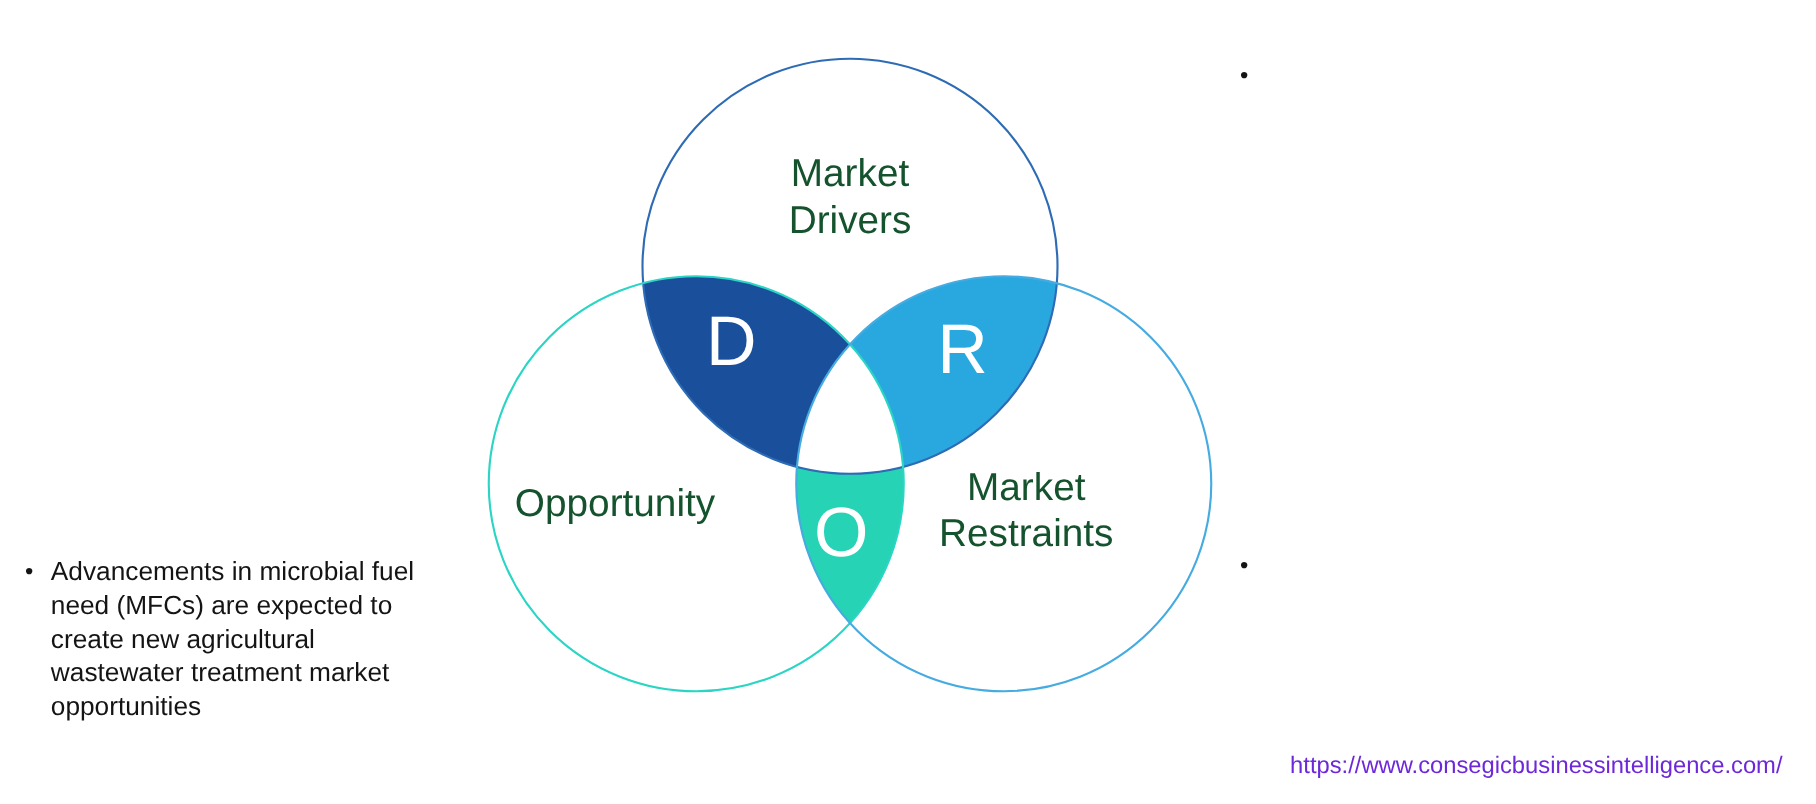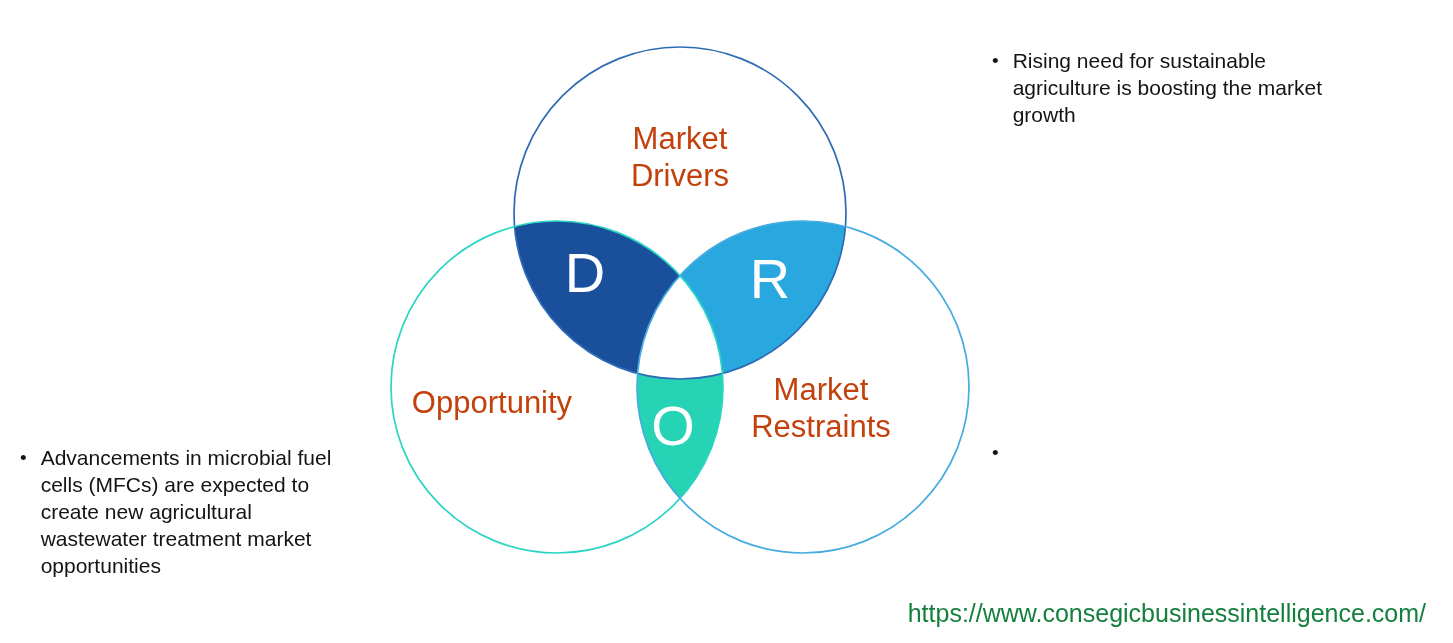--- a/index.html
+++ b/index.html
@@ -12,21 +12,21 @@
     height: 643px;
     background: #ffffff;
     overflow: hidden;
   }
 
   .abs { position: absolute; }
 
   .venn-svg { position: absolute; left: 0; top: 0; }
 
   .circle-label {
-    color: #c2410c;
+    color: #14532d;
     font-size: 31px;
     line-height: 37px;
     text-align: center;
     white-space: pre-line;
     transform: translate(-50%, -50%);
   }
 
   .region-letter {
     color: #ffffff;
     font-size: 56px;
@@ -45,22 +45,22 @@
     flex: 0 0 auto;
     margin-right: 14px;
     font-size: 19px;
     line-height: 27px;
   }
   .bullet .text {
     white-space: pre-line;
   }
 
   .footer-url {
-    color: #15803d;
-    font-size: 25px;
+    color: #6d28d9;
+    font-size: 19px;
     line-height: 24px;
     white-space: nowrap;
   }
 </style>
 </head>
 <body>
 
 <div class="canvas">
 
   <svg class="venn-svg" width="1453" height="643" viewBox="0 0 1453 643">
@@ -102,33 +102,30 @@
 Restraints</div>
 
   <div class="abs region-letter" style="left:585px; top:273px;">D</div>
 
   <div class="abs region-letter" style="left:770px; top:279px;">R</div>
 
   <div class="abs region-letter" style="left:673px; top:426px;">O</div>
 
   <div class="abs bullet" style="left:992px; top:47px; width:410px;">
     <span class="dot">•</span>
-    <span class="text">Rising need for sustainable
-agriculture is boosting the market
-growth</span>
   </div>
 
   <div class="abs bullet" style="left:992px; top:439px; width:410px;">
     <span class="dot">•</span>
   </div>
 
   <div class="abs bullet" style="left:20px; top:444px; width:380px;">
     <span class="dot">•</span>
     <span class="text">Advancements in microbial fuel
-cells (MFCs) are expected to
+need (MFCs) are expected to
 create new agricultural
 wastewater treatment market
 opportunities</span>
   </div>
 
   <div class="abs footer-url" style="right:27px; top:601px;">https://www.consegicbusinessintelligence.com/</div>
 
 </div>
 
 </body></html>

